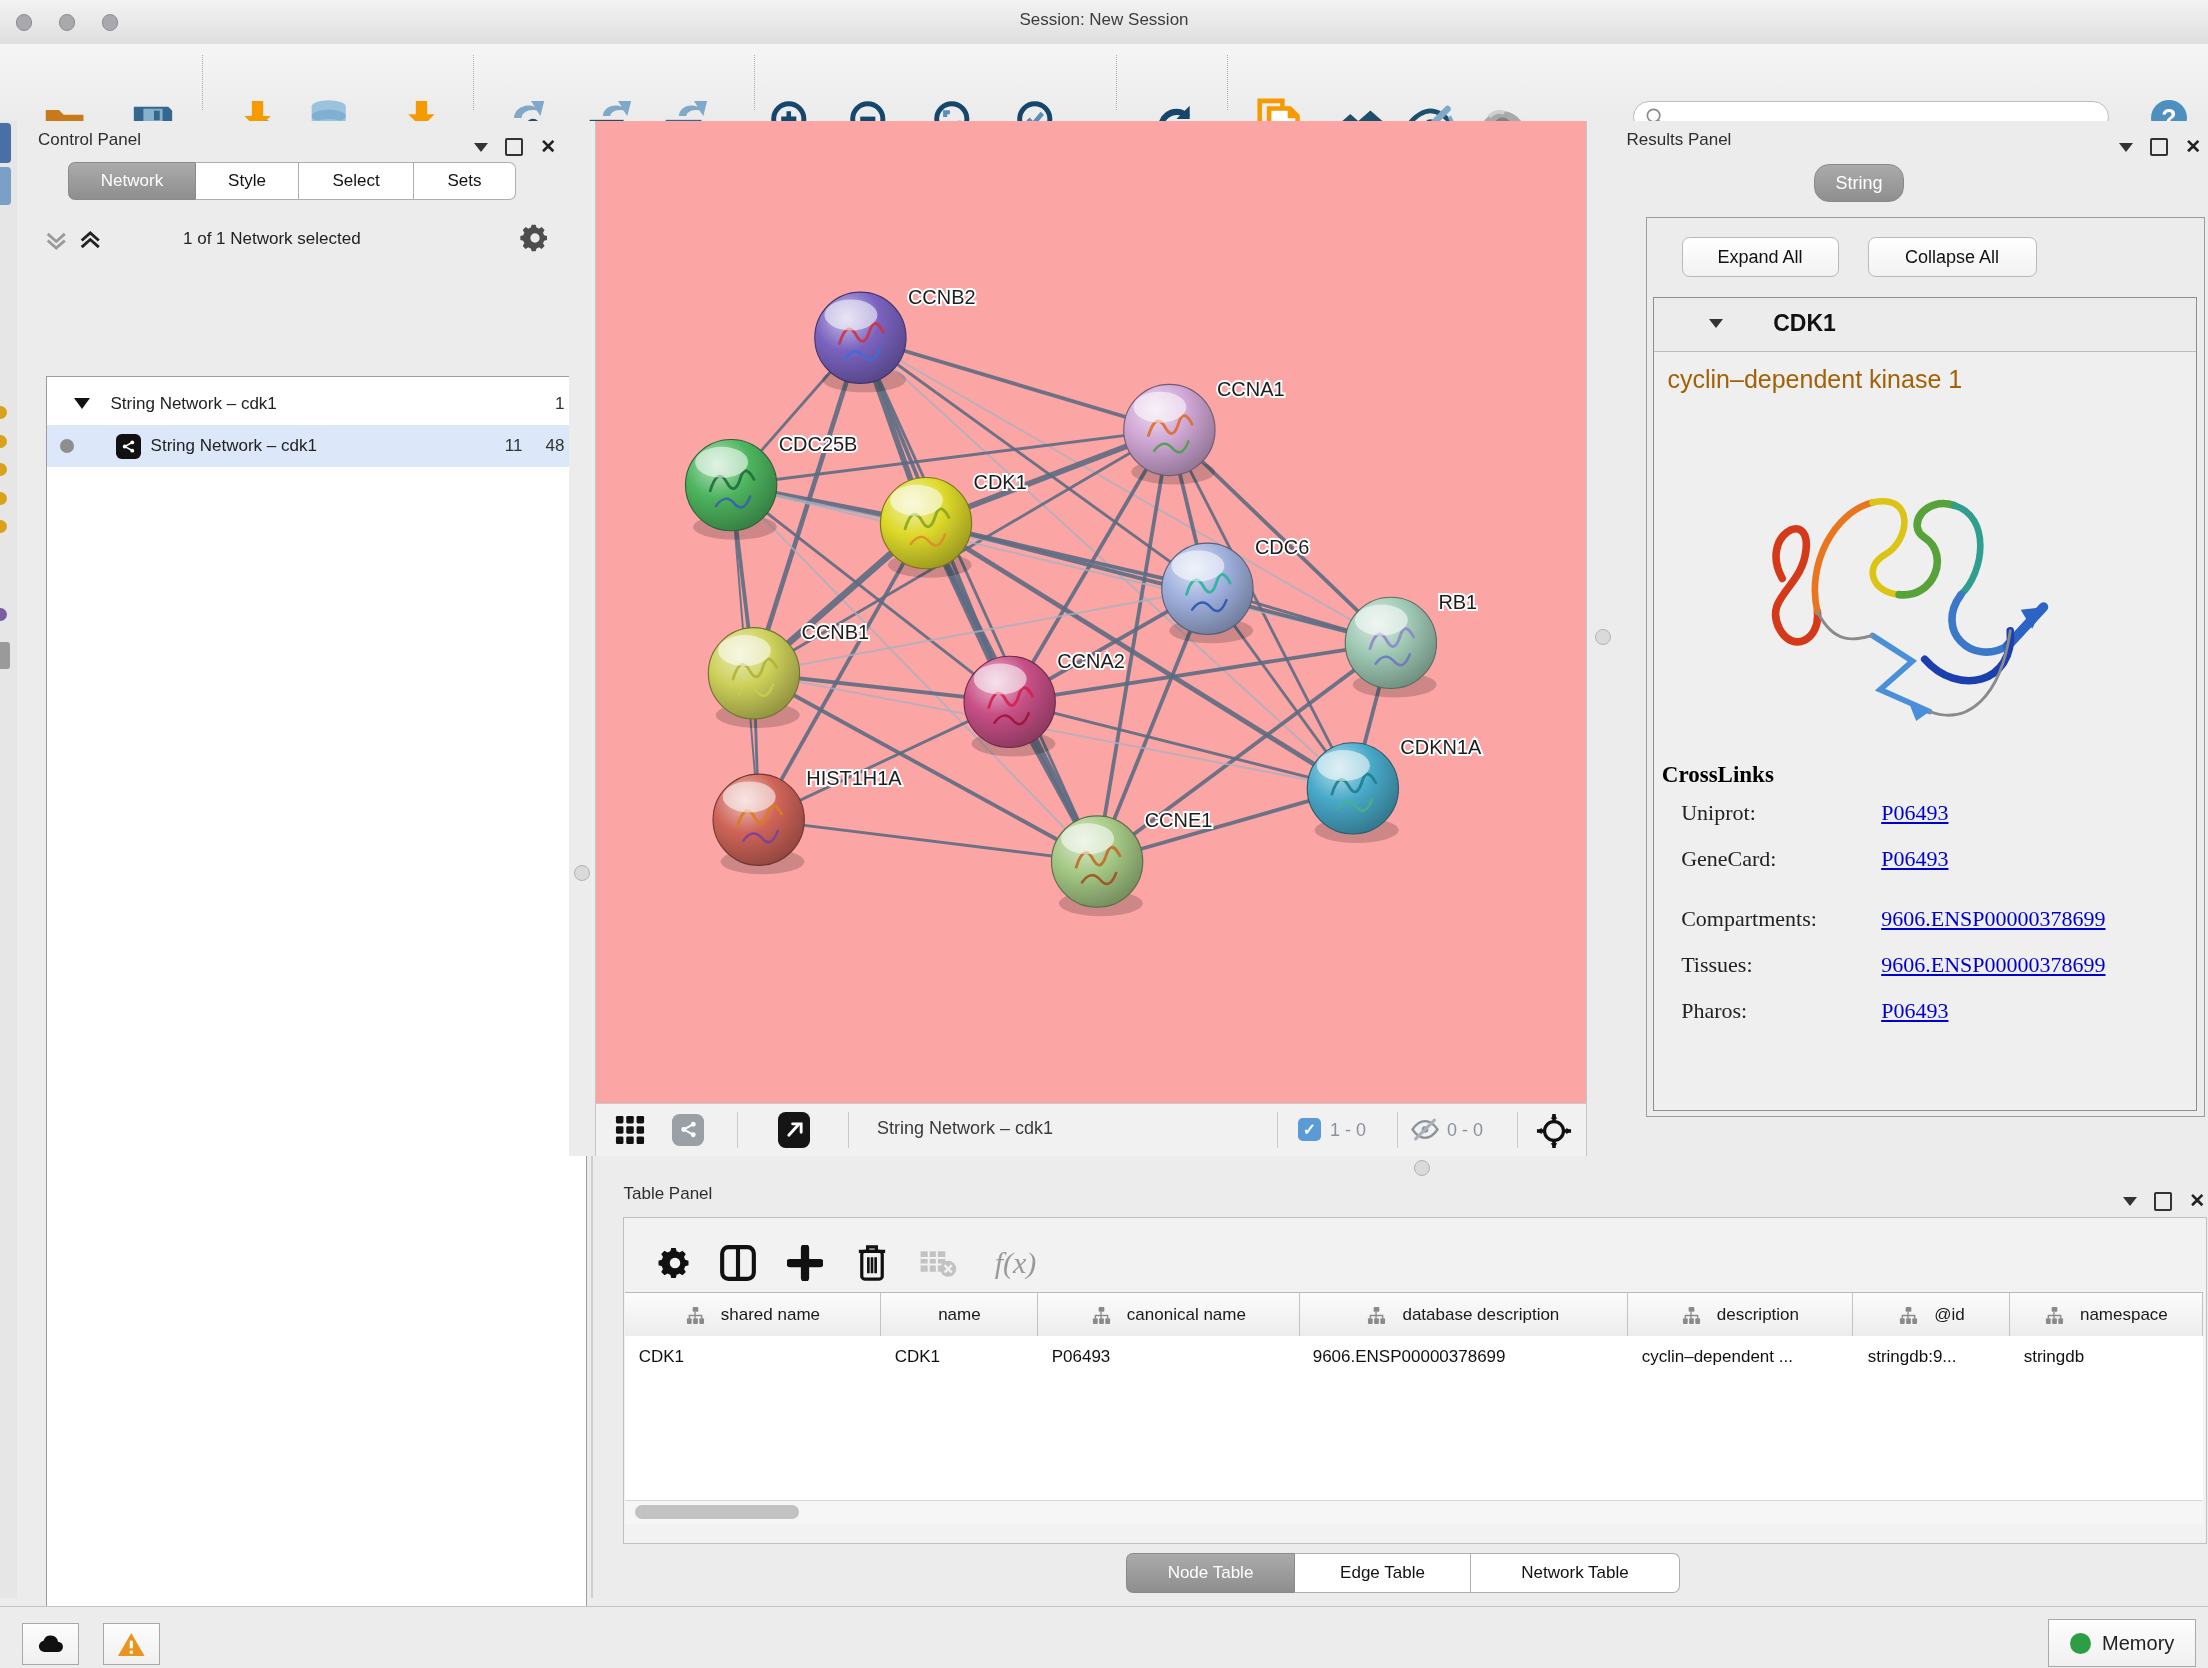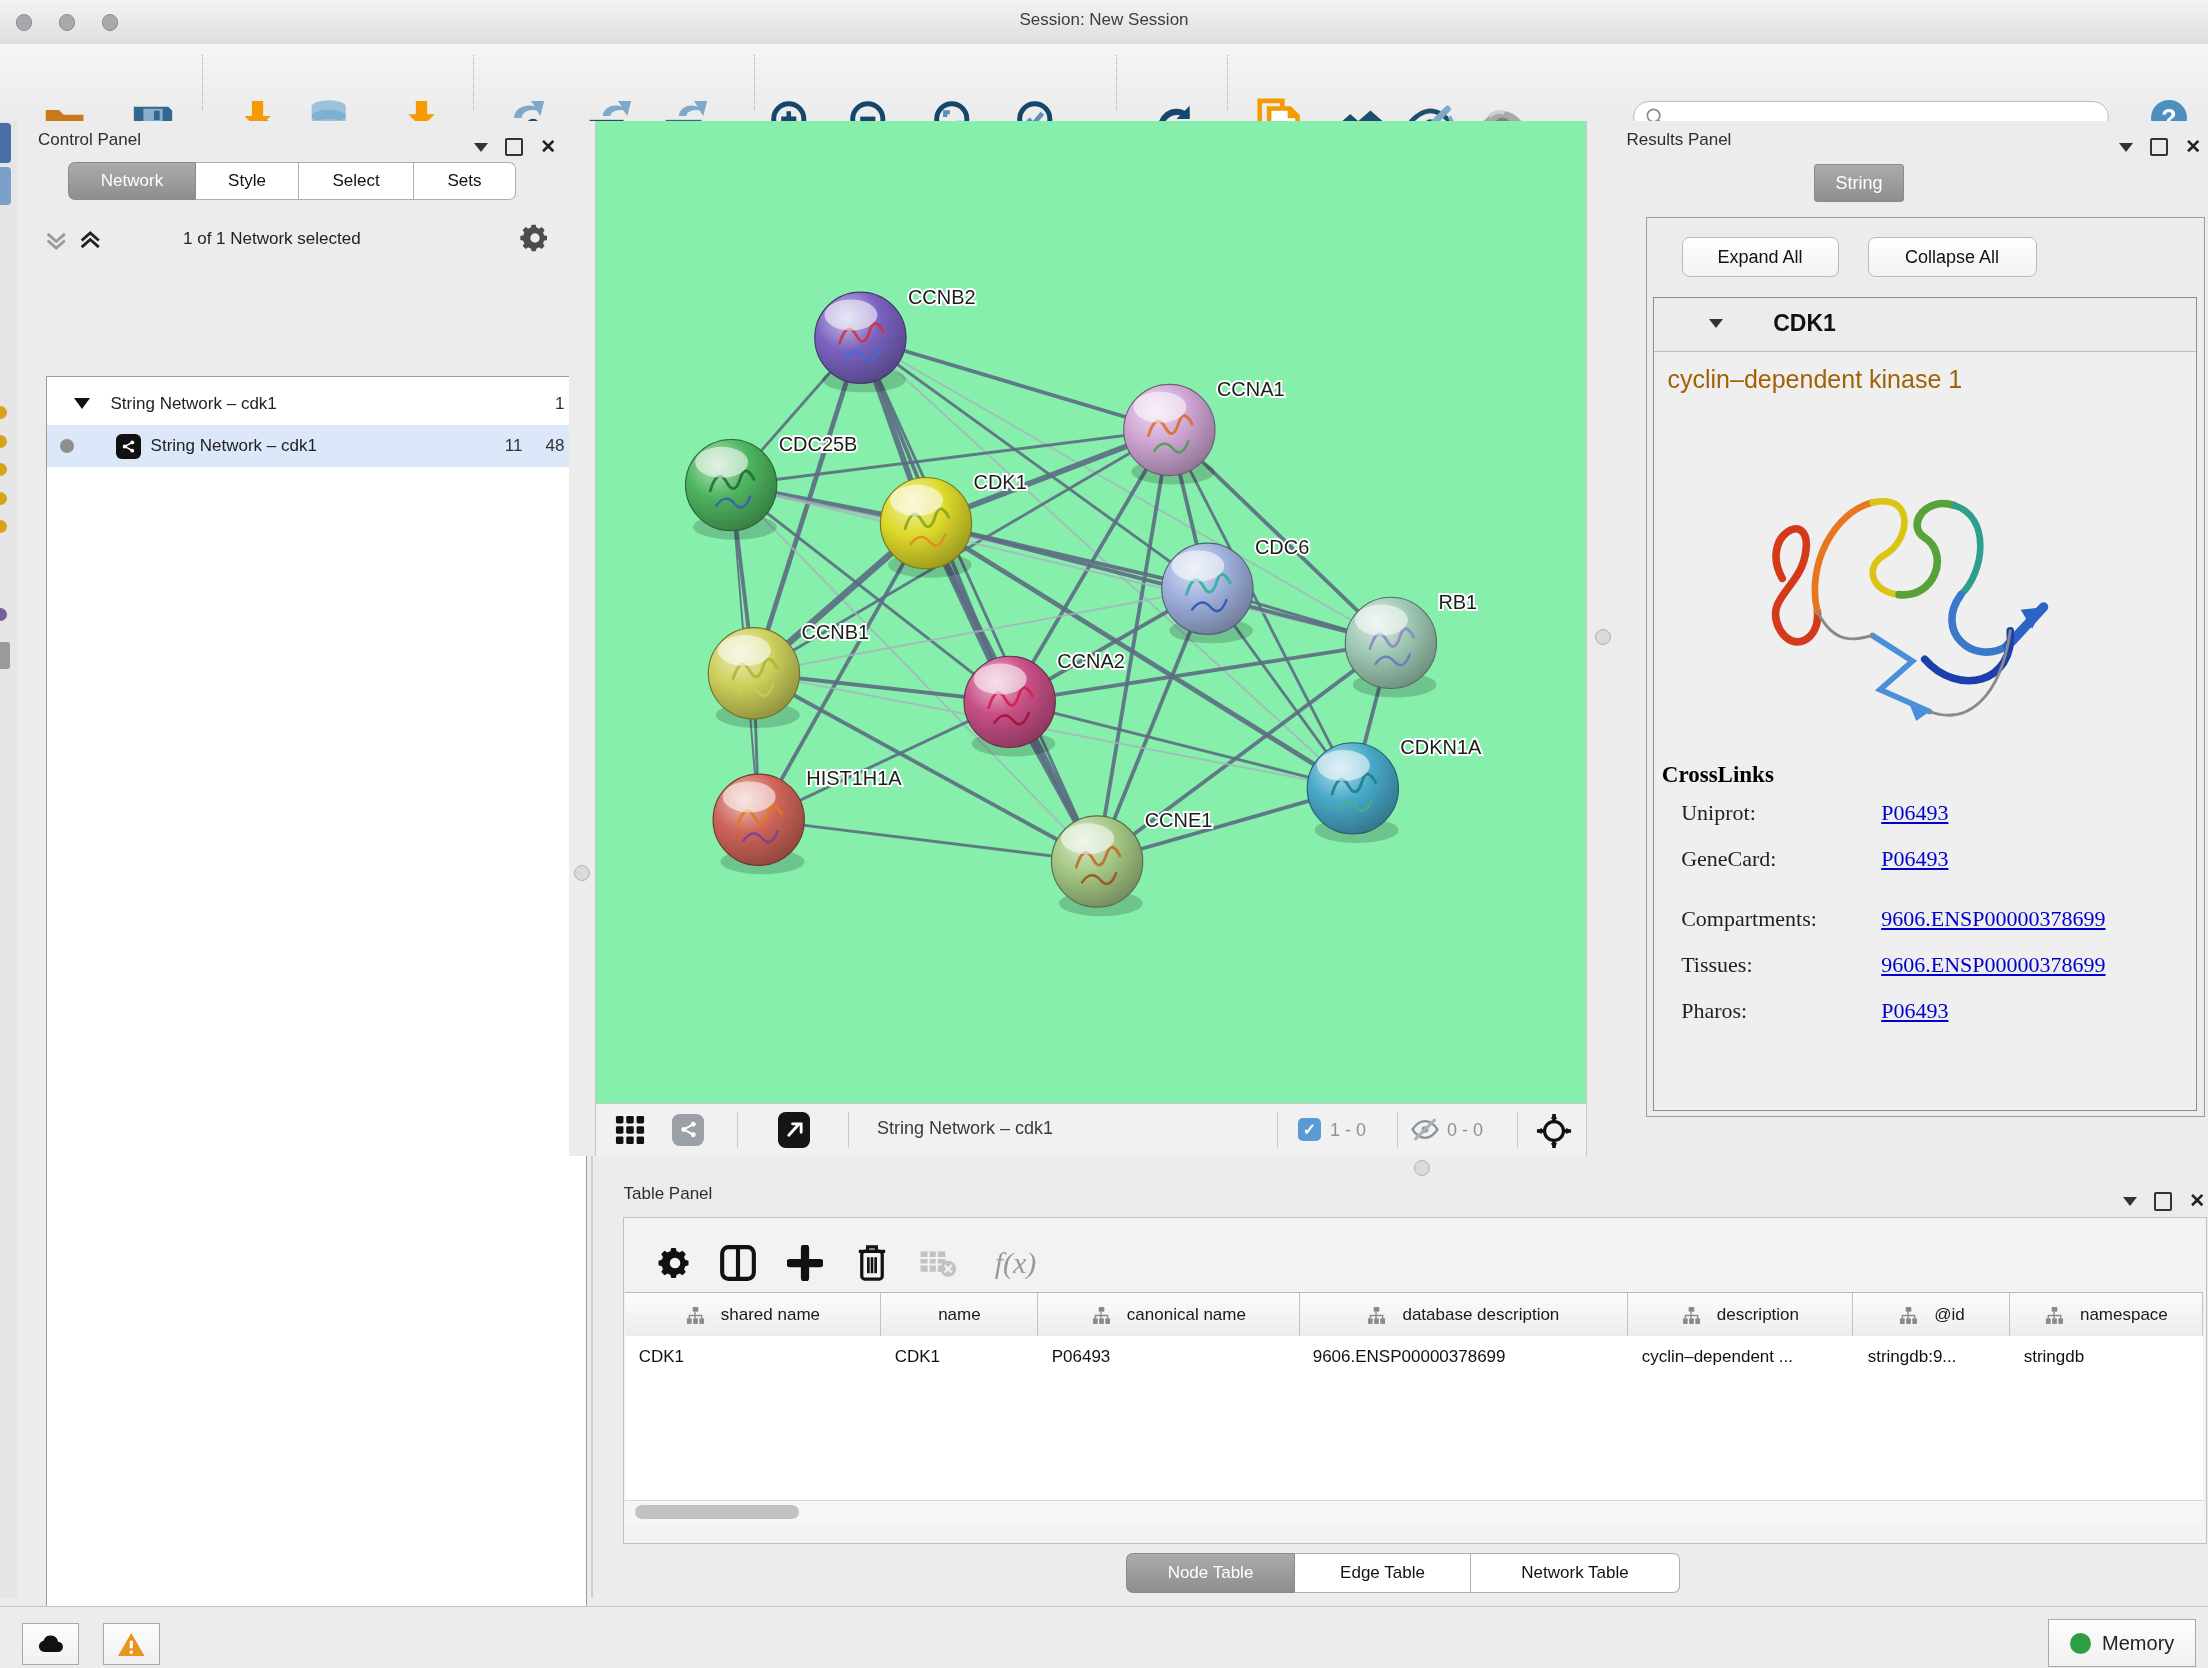--- a/index.html
+++ b/index.html
@@ -27,34 +27,34 @@
   .seg{position:absolute;display:flex;height:38px;}
   .seg .tab{border:1px solid #aeaeae;border-left:none;background:#fff;color:#111;font-size:17px;display:flex;align-items:center;justify-content:center;}
   .seg .tab:first-child{border-left:1px solid #aeaeae;border-radius:6.7px 0 0 6.7px;}
   .seg .tab:last-child{border-radius:0 6.7px 6.7px 0;}
   .seg .tab.sel{background:linear-gradient(#ababab,#8e8e8e);color:#fff;border-color:#8a8a8a;}
   #netlistbox{left:28.5px;top:255px;width:539px;height:1339px;background:#fff;border:1px solid #9c9c9c;}
   .listrow{position:absolute;left:0;width:100%;height:42px;display:flex;align-items:center;font-size:17px;}
   .rowsel{background:#dce7f9;}
   .sharebadge{width:25px;height:25px;border-radius:5.7px;background:#111;display:flex;align-items:center;justify-content:center;}
   
-  #netcanvas{left:594px;top:121px;width:992px;height:1170px;background:#86efac;}
+  #netcanvas{left:594px;top:121px;width:992px;height:1170px;background:#fca5a5;}
   #netbar{left:594px;top:1103px;width:992px;height:52px;background:#f1f1f1;border-top:1px solid #c8c8c8;}
   .nbsep{position:absolute;top:7.6px;height:36px;border-left:1px solid #c9c9c9;}
   .grayshare{position:absolute;width:32px;height:32px;border-radius:7.6px;background:#9aa0a6;display:flex;align-items:center;justify-content:center;}
   .blackbtn{position:absolute;width:32px;height:36px;border-radius:7.6px;background:#151515;display:flex;align-items:center;justify-content:center;}
   .cntr{position:absolute;font-size:18px;color:#8b929b;}
   #chkbox{position:absolute;width:23px;height:23px;border-radius:4.8px;background:#5b9bd5;color:#fff;font-size:16px;font-weight:bold;text-align:center;line-height:23px;}
   
   #vsplit{left:1586px;top:121px;width:30px;height:1035px;background:#ececec;border-left:1px solid #c6c6c6;}
   #hsplit{left:594px;top:1156px;width:1614px;height:24px;background:#ececec;}
   .knob{position:absolute;width:14.3px;height:14.3px;border-radius:50%;background:#dadada;border:1px solid #b3b3b3;}
   
   #rpanel{left:1617px;top:121px;width:592px;height:1035px;background:#ececec;}
-  .graytab{position:absolute;background:linear-gradient(#ababab,#8e8e8e);color:#fff;border:1px solid #8a8a8a;border-radius:3px;display:flex;align-items:center;justify-content:center;font-size:18px;}
+  .graytab{position:absolute;background:linear-gradient(#ababab,#8e8e8e);color:#fff;border:1px solid #8a8a8a;border-radius:15px;display:flex;align-items:center;justify-content:center;font-size:18px;}
   #rbox{position:absolute;left:28.5px;top:96px;width:557px;height:898px;background:#ececec;border:1px solid #9c9c9c;}
   .btn{position:absolute;background:linear-gradient(#ffffff,#f2f2f2);border:1px solid #b9b9b9;border-radius:7.6px;font-size:18px;color:#111;display:flex;align-items:center;justify-content:center;}
   #cdkbox{position:absolute;left:6.7px;top:79px;width:542px;height:812px;border:1px solid #8e8e8e;background:#efefef;}
   #cdkhead{position:absolute;left:0;top:0;width:100%;height:53px;border-bottom:1px solid #bdbdbd;background:#ececec;}
   .crossrow{font-family:"Liberation Serif",serif;font-size:22px;}
   .crossrow a{color:#0000cc;text-decoration:underline;}
   
   #tpanel{left:594px;top:1179px;width:1614px;height:418px;background:#ececec;}
   #tbox{position:absolute;left:28.5px;top:38px;width:1582px;height:325px;background:#f2f2f2;border:1px solid #c0c0c0;}
   .ticon{position:absolute;top:21px;width:48px;height:48px;display:flex;align-items:center;justify-content:center;}

